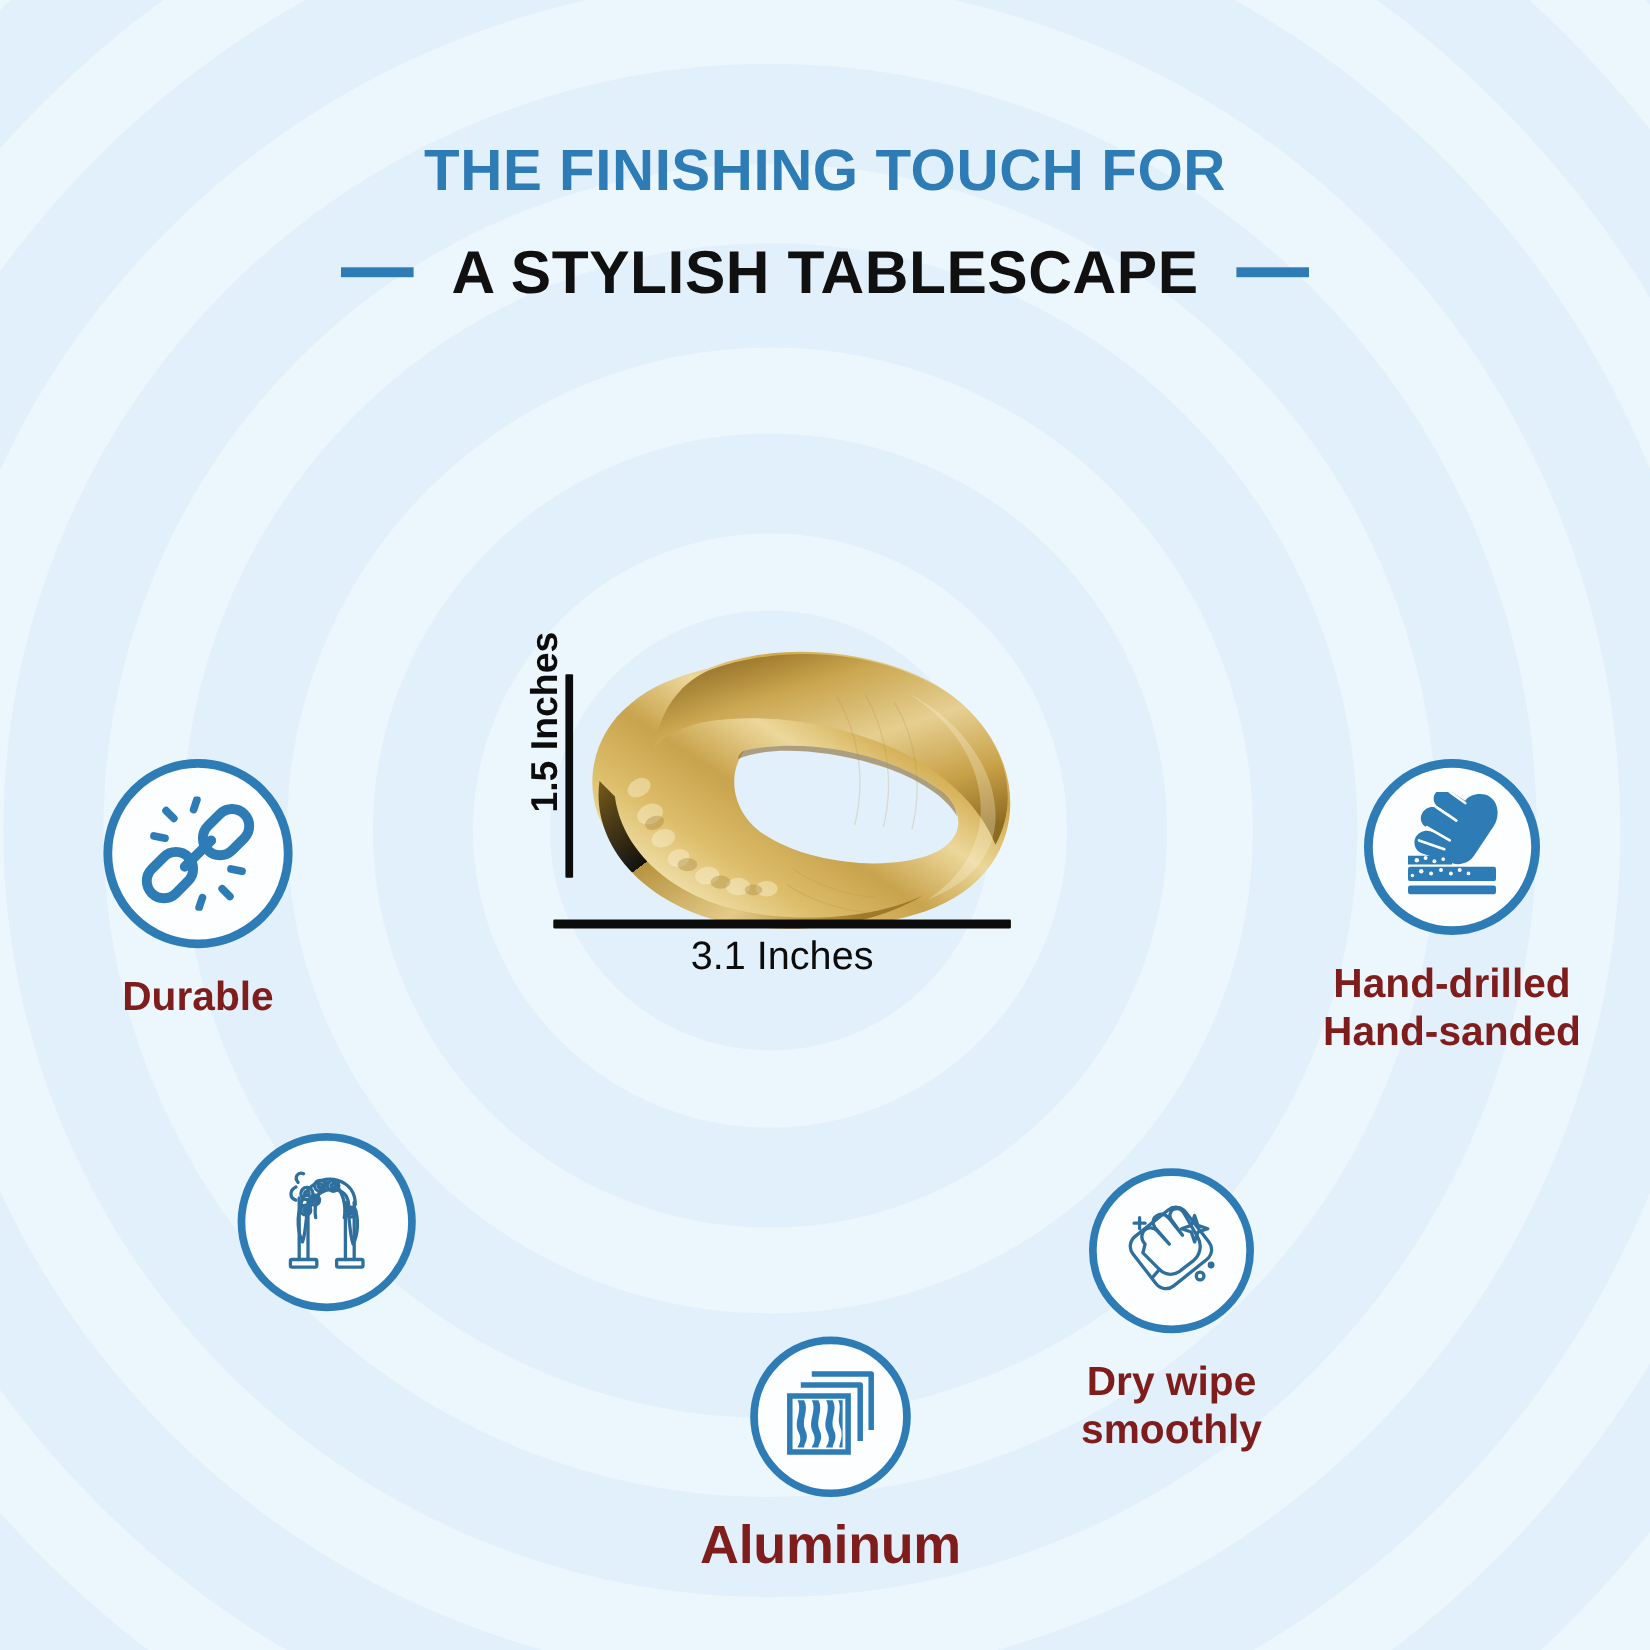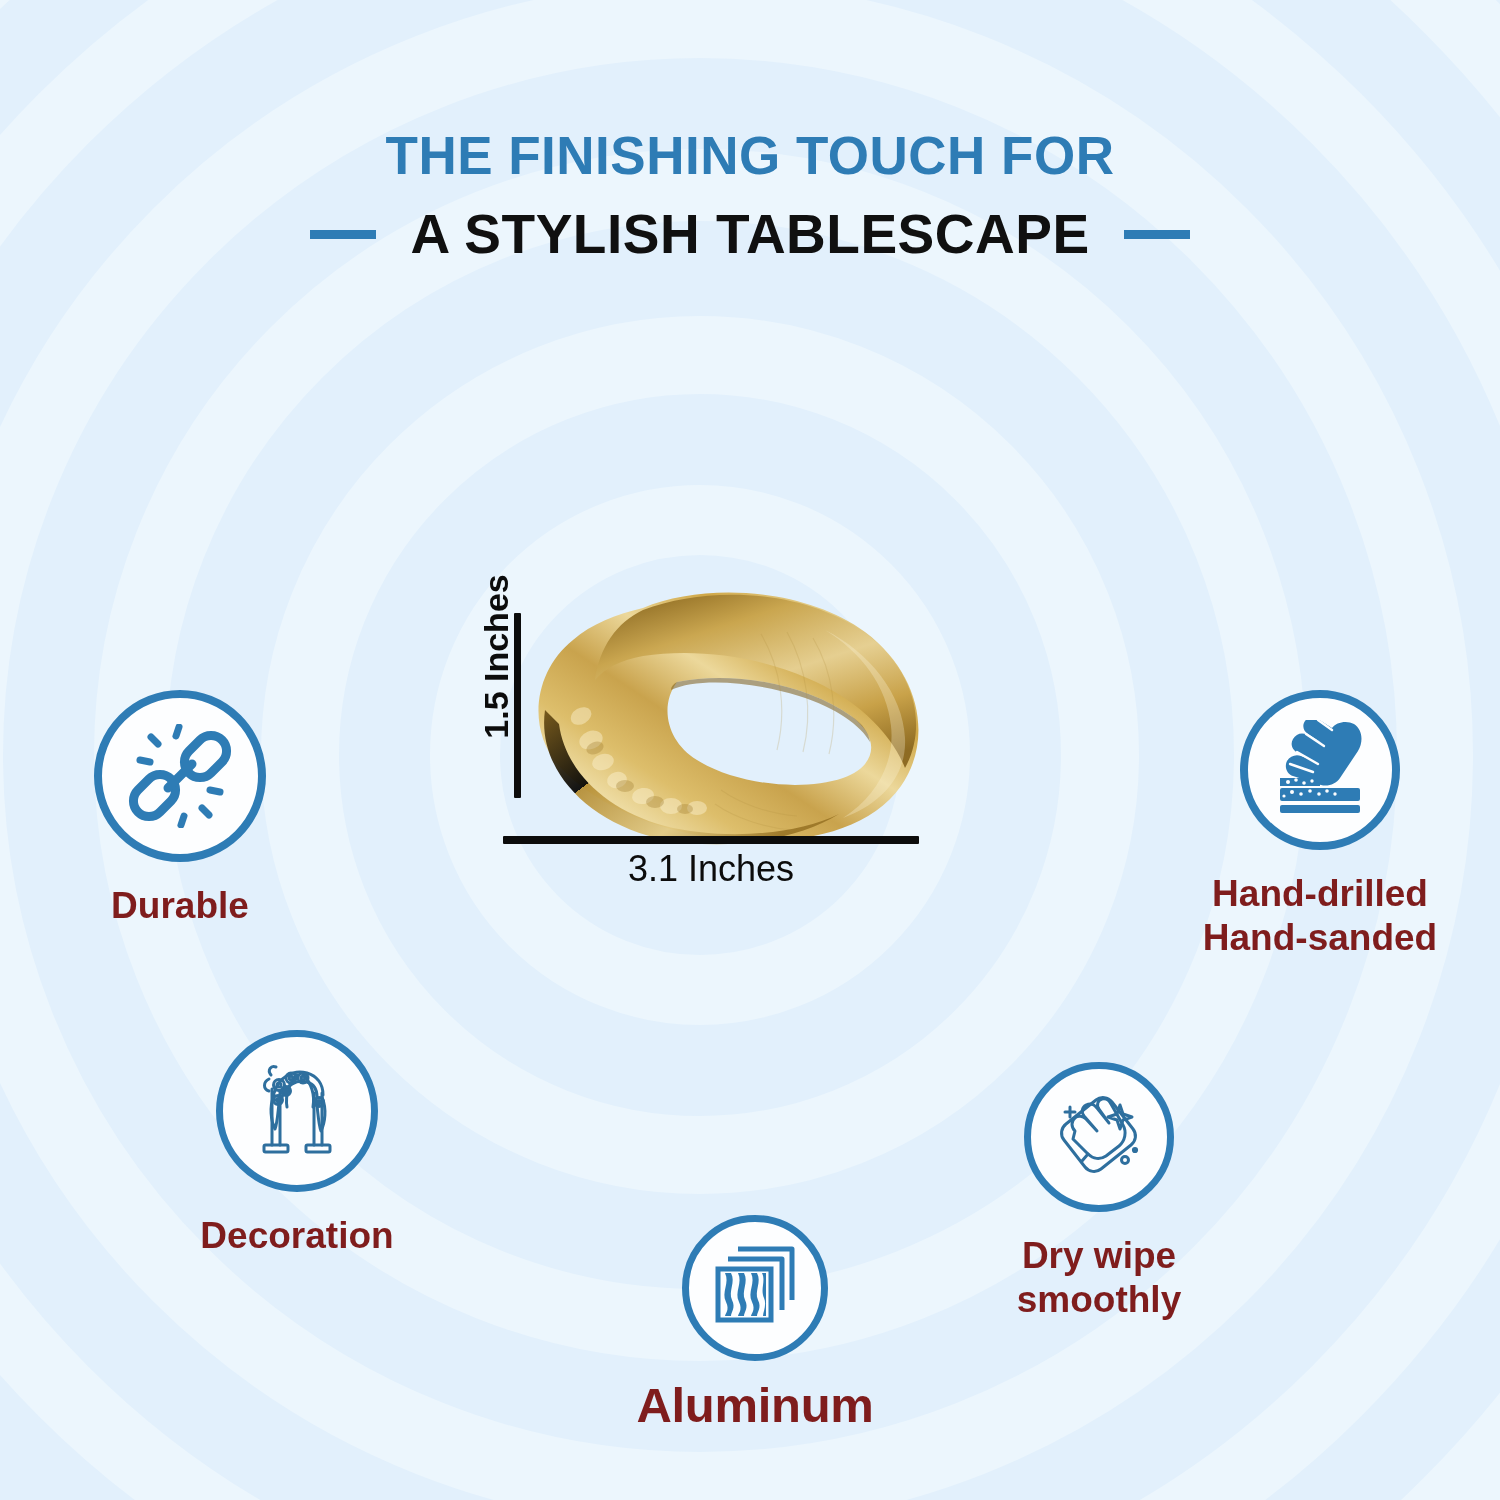--- a/index.html
+++ b/index.html
@@ -26,21 +26,21 @@
     letter-spacing: 0.5px;
     color: #2e7cb5;
     line-height: 1.06;
     white-space: nowrap;
   }
   .title-sub-row {
     display: flex;
     align-items: center;
     justify-content: center;
     gap: 34px;
-    margin-top: 18px;
+    margin-top: 31px;
   }
   .title-dash { width: 66px; height: 9px; background: #2e7cb5; flex: 0 0 auto; }
   .title-sub {
     font-size: 55px;
     font-weight: 700;
     letter-spacing: 0.5px;
     color: #101010;
     white-space: nowrap;
   }
 
@@ -90,21 +90,21 @@
     color: #7f1d1d;
     line-height: 1.18;
     white-space: pre-line;
   }
   .f-label.strong { font-weight: 800; font-size: 49px; letter-spacing: -0.3px; margin-top: 16px; }
 
   
   #feat-durable    { left: 30px;   top: 690px;  width: 300px; }
   #feat-hand       { left: 1140px; top: 690px;  width: 360px; }
   #feat-decoration { left: 147px;  top: 1030px; width: 300px; }
-  #feat-drywipe    { left: 954px;  top: 1062px; width: 290px; text-align: center; }
+  #feat-drywipe    { left: 920px;  top: 1062px; width: 290px; text-align: center; }
   #feat-aluminum   { left: 605px;  top: 1215px; width: 300px; }
 </style>
 </head>
 <body>
 
 <div class="canvas">
 
   <div class="bg-rings">
     <svg viewBox="0 0 1500 1500" xmlns="http://www.w3.org/2000/svg">
       <g fill="none" stroke="#ecf6fd">
@@ -312,21 +312,20 @@
           <circle cx="41" cy="32" r="1.6"></circle>
         <circle cx="33" cy="41" r="4.5"></circle>
           <circle cx="33" cy="41" r="1.6"></circle>
         <circle cx="74" cy="43" r="4.5"></circle>
           <circle cx="74" cy="43" r="1.6"></circle>
 
         <path d="M24 20 C18 23 18 30 24 32"></path>
         <path d="M26 16 C22 11 26 6 31 8"></path>
       </svg>
     </div>
-    <div class="f-label">Decoration</div>
   </div>
 
   <div class="feature" id="feat-drywipe">
     <div class="f-circle" style="width:150px;height:150px;border-width:7px;">
       <svg width="100" height="100" viewBox="0 0 100 100" fill="none" stroke="#2e6f9e" stroke-width="3" stroke-linecap="round" stroke-linejoin="round">
 
         <path d="M47 13 C52 9 59 10 63 15 L84 42 C88 47 87 54 82 58
                  L52 82 C47 86 40 85 36 80 L15 53 C11 48 12 41 17 37 Z"></path>
 
         <path d="M26 44 C22 40 22 34 26 31 C29 28 34 29 37 32 L48 44

